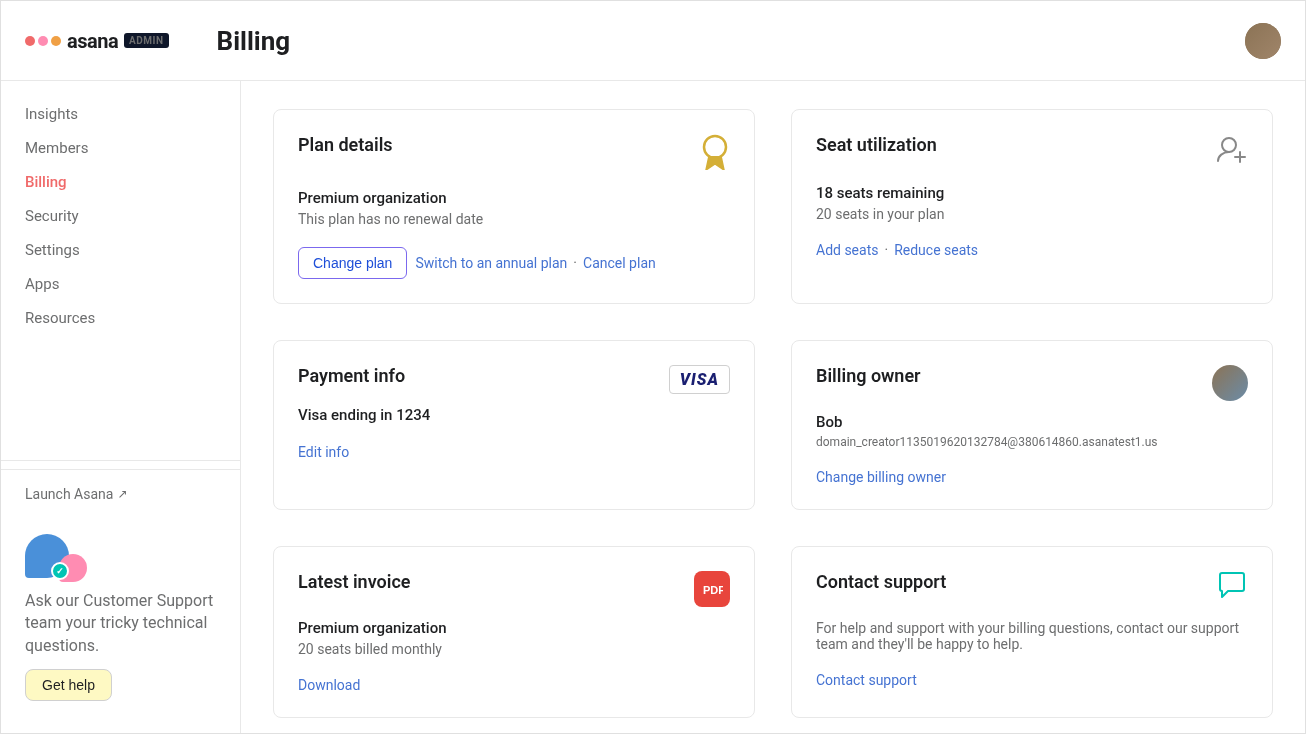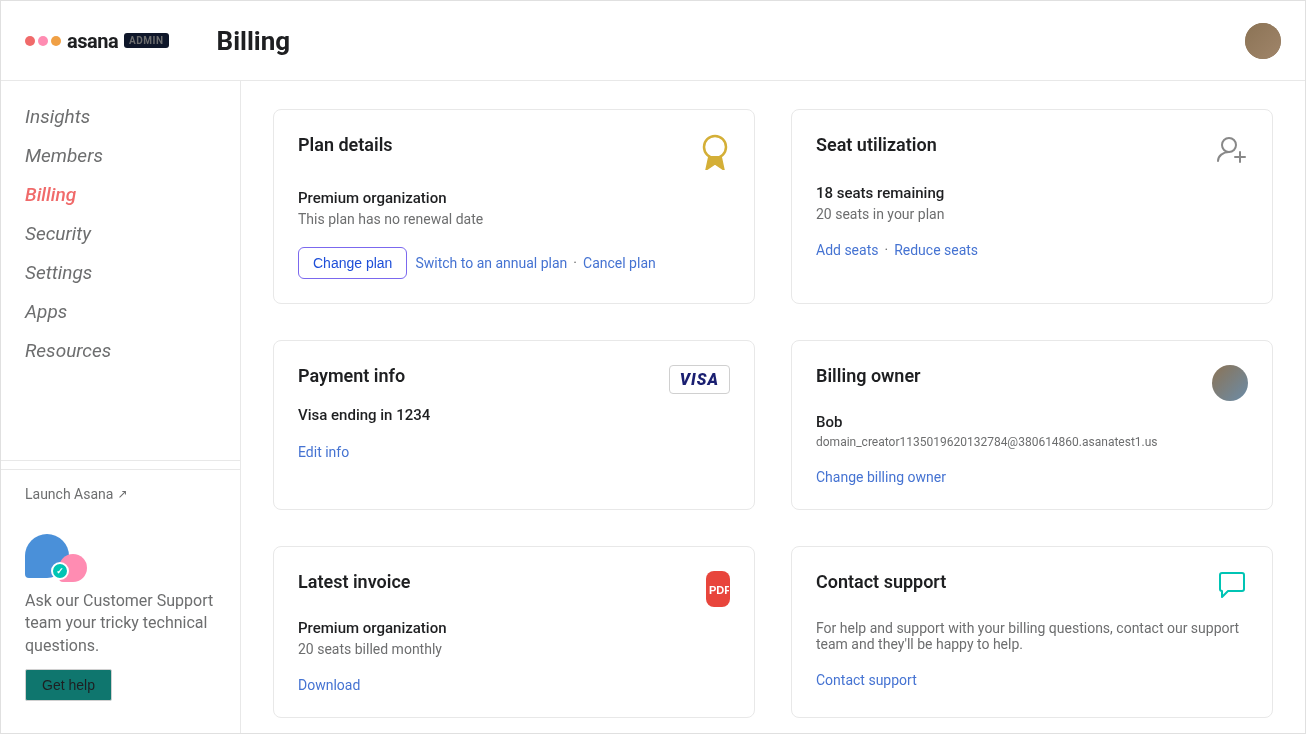--- a/index.html
+++ b/index.html
@@ -21,35 +21,35 @@
     .page-title { font-size: 26px; font-weight: 700; color: #1e1f21; margin-left: 40px; }
     .user-avatar { width: 36px; height: 36px; border-radius: 50%; background: #8B7355; display: flex; align-items: center; justify-content: center; overflow: hidden; cursor: pointer; }
     .avatar-img { width: 36px; height: 36px; border-radius: 50%; background: linear-gradient(135deg, #8B7355 0%, #A0856A 100%); }
 
     
     .main-layout { display: flex; flex: 1; overflow: hidden; }
 
     
     .sidebar { width: 240px; padding: 16px 0; border-right: 1px solid #e8e8e8; display: flex; flex-direction: column; background: #fff; flex-shrink: 0; }
     .sidebar-nav { flex: 1; }
-    .nav-item { display: block; padding: 8px 24px; font-size: 19px; color: #6d6e6f; cursor: pointer; text-decoration: none; border-radius: 0; font-style: italic; }
+    .nav-item { display: block; padding: 8px 24px; font-size: 15px; color: #6d6e6f; cursor: pointer; text-decoration: none; border-radius: 0; }
     .nav-item.active { color: #F06A6A; font-weight: 500; }
     .sidebar-bottom { padding: 16px 24px; border-top: 1px solid #e8e8e8; margin-top: auto; }
     .launch-asana { font-size: 14px; color: #6d6e6f; cursor: pointer; display: flex; align-items: center; gap: 4px; text-decoration: none; }
     .external-icon { font-size: 12px; }
 
     
     .support-box { padding: 16px 24px; }
     .support-icons { display: flex; align-items: flex-end; margin-bottom: 12px; position: relative; }
     .bubble-blue { width: 44px; height: 44px; background: #4A90D9; border-radius: 50% 50% 50% 4px; display: flex; align-items: center; justify-content: center; }
     .bubble-pink { width: 28px; height: 28px; background: #FF8CB2; border-radius: 50% 50% 50% 4px; margin-left: -10px; margin-bottom: -4px; display: flex; align-items: center; justify-content: center; }
     .check-badge { width: 18px; height: 18px; background: #00C4B4; border-radius: 50%; border: 2px solid #fff; position: absolute; bottom: -2px; left: 26px; display: flex; align-items: center; justify-content: center; }
     .check-badge::after { content: '✓'; font-size: 9px; color: #fff; font-weight: bold; }
     .support-text { font-size: 16px; color: #6d6e6f; line-height: 1.4; margin-bottom: 12px; }
-    .get-help-btn { border: 1px solid #d0d0d0; background: #0f766e; padding: 7px 16px; border-radius: 2px; font-size: 14px; color: #1e1f21; cursor: pointer; }
+    .get-help-btn { border: 1px solid #d0d0d0; background: #fef9c3; padding: 7px 16px; border-radius: 8px; font-size: 14px; color: #1e1f21; cursor: pointer; }
 
     
     .content { flex: 1; padding: 28px 32px; overflow-y: auto; background: #fff; }
     .cards-grid { display: grid; grid-template-columns: 1fr 1fr; gap: 36px; }
 
     
     .card { border: 1px solid #e8e8e8; border-radius: 8px; padding: 24px; background: #fff; position: relative; }
     .card-header { display: flex; justify-content: space-between; align-items: flex-start; margin-bottom: 12px; }
     .card-title { font-size: 18px; font-weight: 600; color: #1e1f21; }
     .card-subtitle { font-size: 15px; font-weight: 500; color: #1e1f21; margin-bottom: 4px; }
@@ -64,21 +64,21 @@
     
     .visa-logo { border: 1px solid #d0d0d0; border-radius: 4px; padding: 4px 10px; font-size: 16px; font-weight: 900; font-style: italic; color: #1A1F71; letter-spacing: 1px; background: #fff; }
 
     
     .ribbon-icon { font-size: 28px; color: #D4AF37; }
 
     
     .person-add-icon { font-size: 24px; color: #6d6e6f; }
 
     
-    .pdf-icon { width: 24px; height: 36px; background: #E8453C; border-radius: 8px; display: flex; align-items: center; justify-content: center; color: #fff; font-size: 11px; font-weight: 900; }
+    .pdf-icon { width: 36px; height: 36px; background: #E8453C; border-radius: 8px; display: flex; align-items: center; justify-content: center; color: #fff; font-size: 11px; font-weight: 900; }
 
     
     .chat-icon { font-size: 28px; color: #00C4B4; }
 
     
     .owner-email { font-size: 12px; color: #6d6e6f; word-break: break-all; }
 
     
     .owner-avatar { width: 36px; height: 36px; border-radius: 50%; background: linear-gradient(135deg, #8B7355 0%, #6B8CA8 100%); }
 

